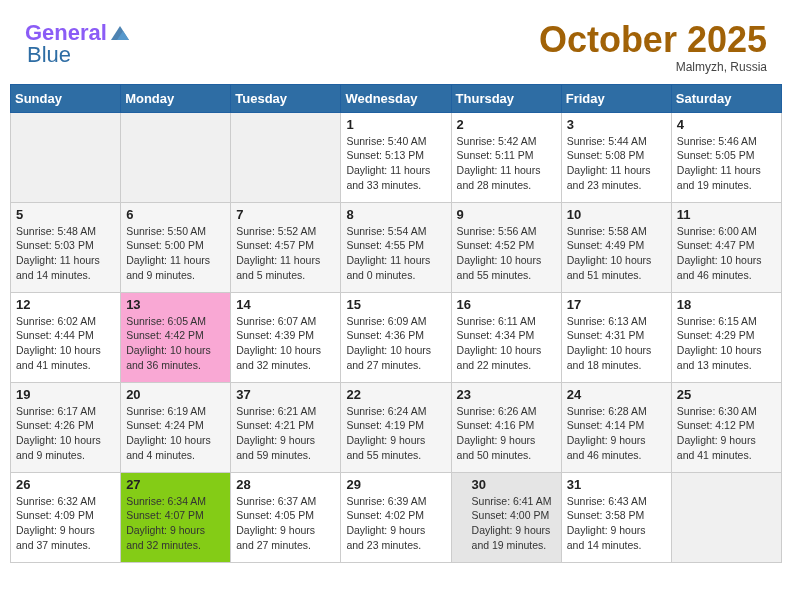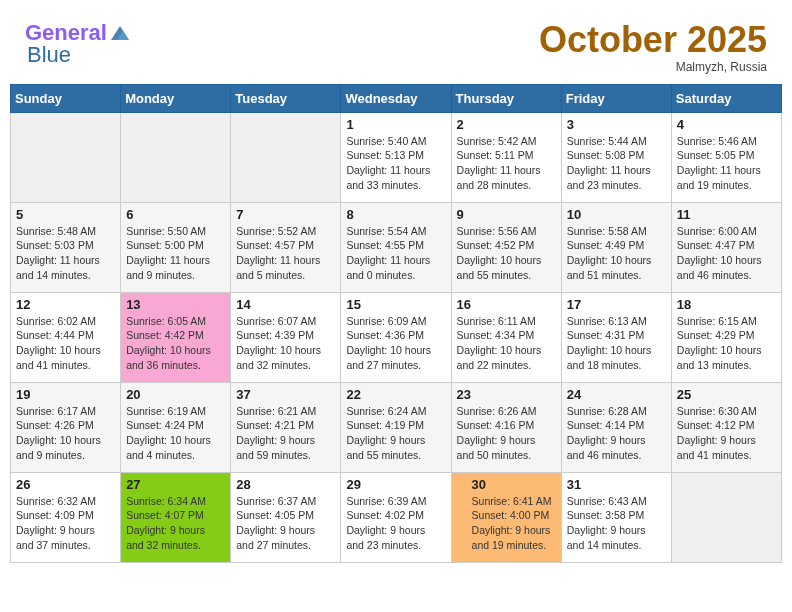--- a/index.html
+++ b/index.html
@@ -232,21 +232,21 @@
           <div class="day-info">Sunrise: 6:34 AM<br>Sunset: 4:07 PM<br>Daylight: 9 hours<br>and 32 minutes.</div>
         </td>
         <td style="background: rgb(255, 255, 255);">
           <div class="day-number">28</div>
           <div class="day-info">Sunrise: 6:37 AM<br>Sunset: 4:05 PM<br>Daylight: 9 hours<br>and 27 minutes.</div>
         </td>
         <td style="background: rgb(255, 255, 255);">
           <div class="day-number">29</div>
           <div class="day-info">Sunrise: 6:39 AM<br>Sunset: 4:02 PM<br>Daylight: 9 hours<br>and 23 minutes.</div>
         </td>
-        <td style="background: #fdba74; padding-left: 20px;">
+        <td style="background: #e5e5e5; padding-left: 20px;">
           <div class="day-number">30</div>
           <div class="day-info">Sunrise: 6:41 AM<br>Sunset: 4:00 PM<br>Daylight: 9 hours<br>and 19 minutes.</div>
         </td>
         <td style="background: rgb(255, 255, 255);">
           <div class="day-number">31</div>
           <div class="day-info">Sunrise: 6:43 AM<br>Sunset: 3:58 PM<br>Daylight: 9 hours<br>and 14 minutes.</div>
         </td>
         <td class="empty" style="background: rgb(240, 240, 240);"></td>
       </tr>
     </tbody>

